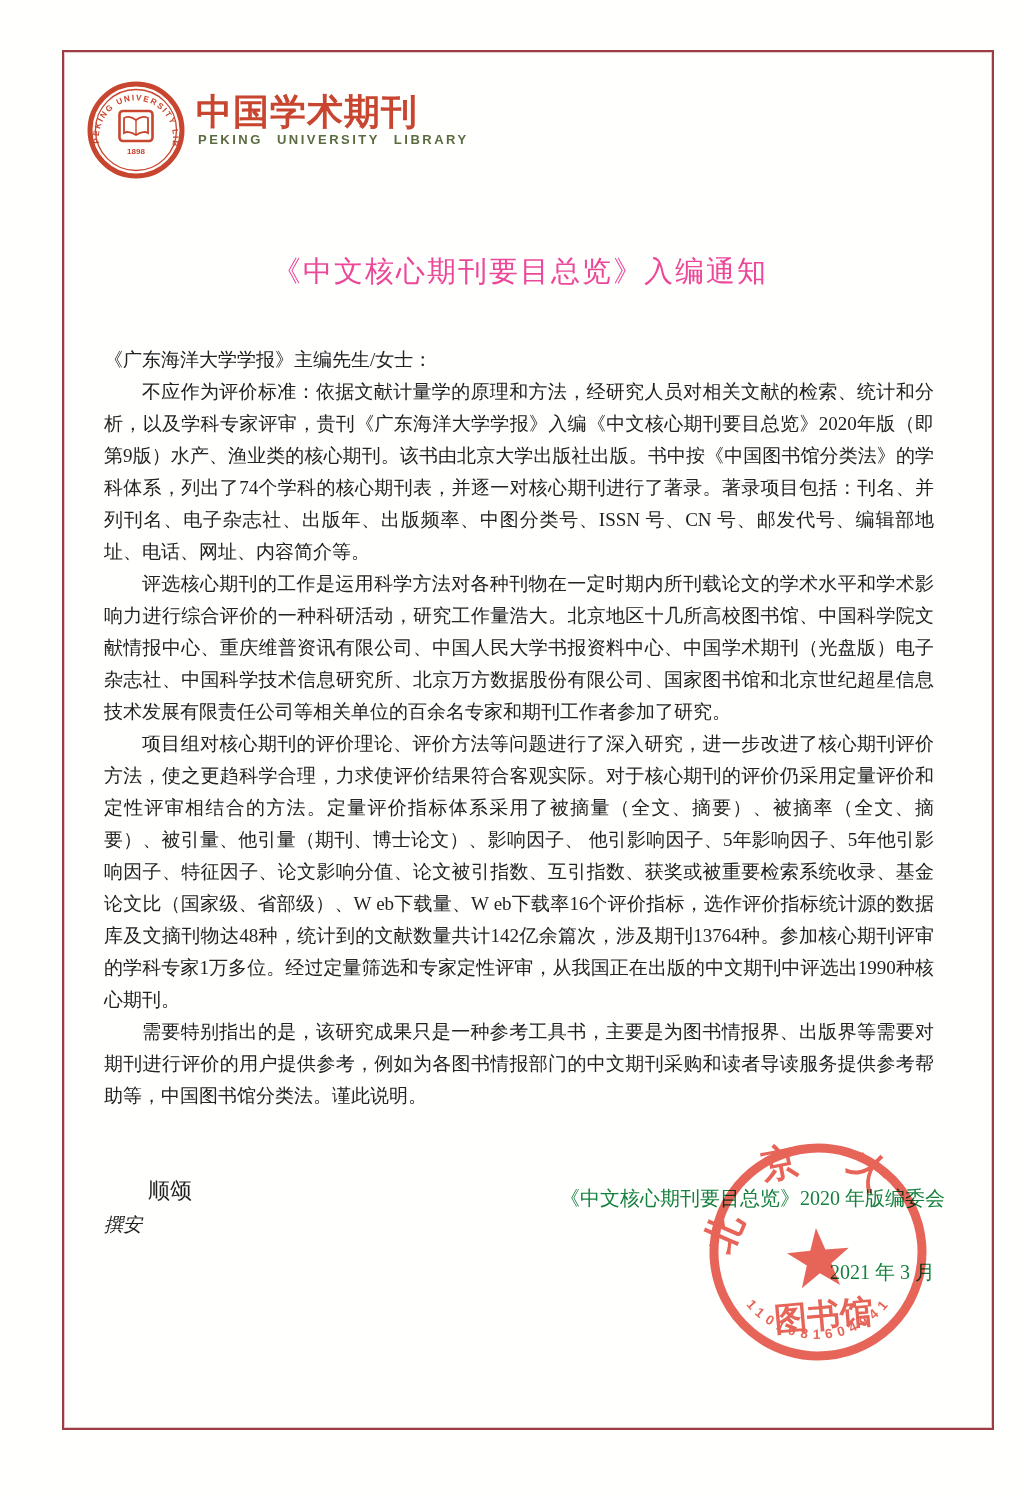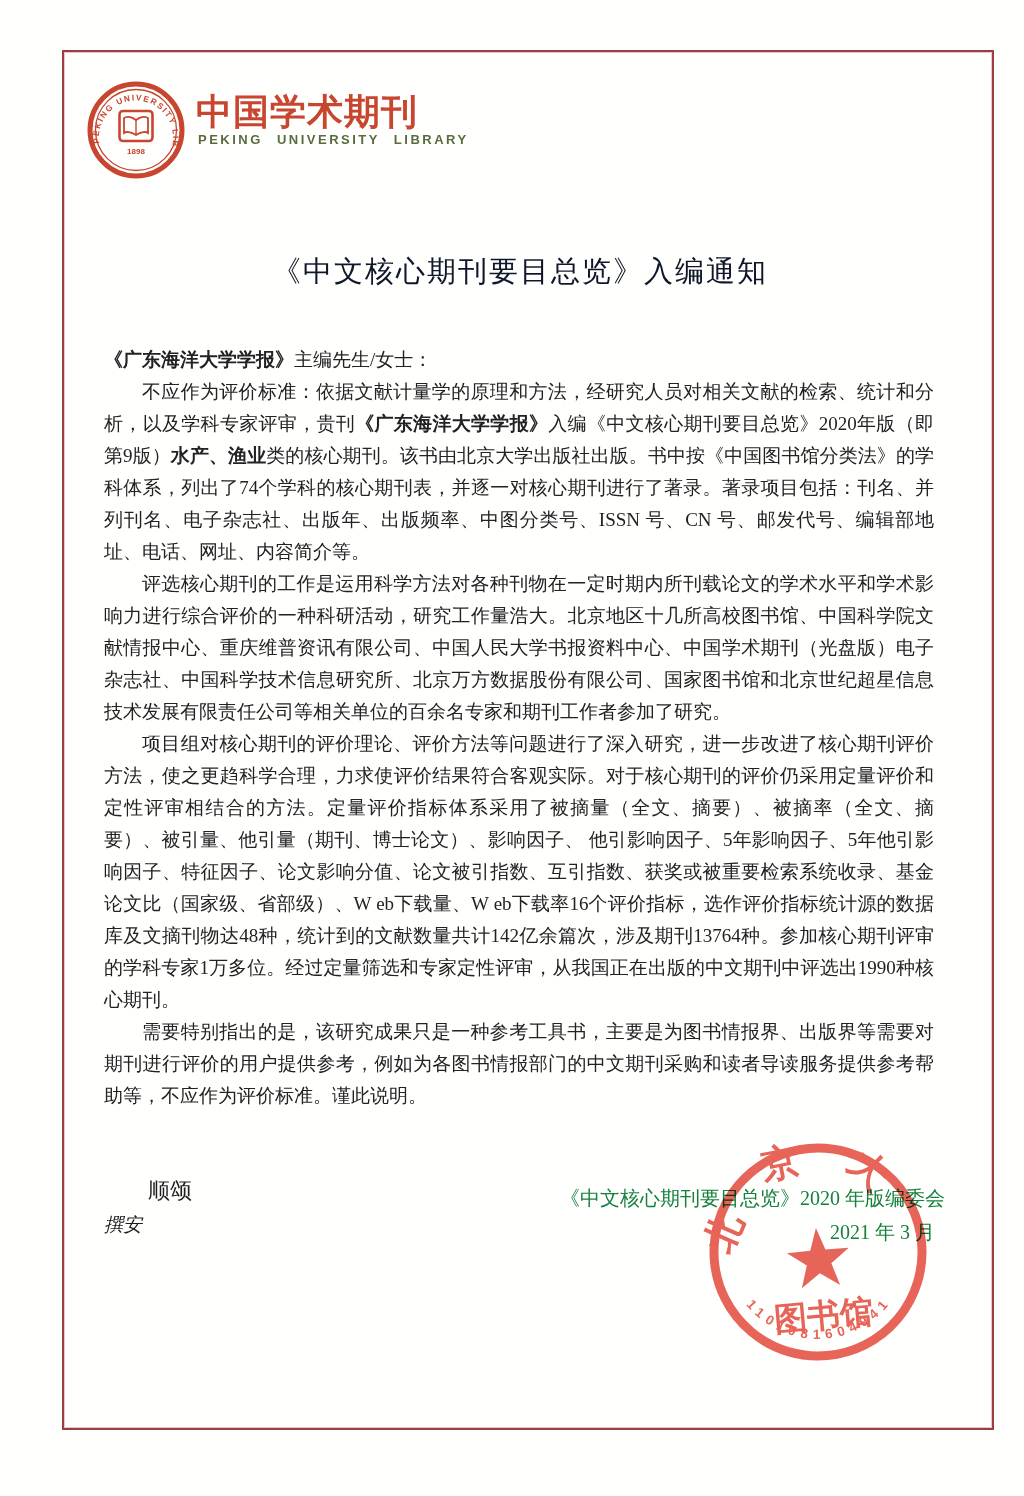--- a/index.html
+++ b/index.html
@@ -25,36 +25,36 @@
     color:var(--logo_red);letter-spacing:1px;
     font-family:"Liberation Serif","DejaVu Serif",serif;
   }
   .lib-en{
     position:absolute;left:112px;top:52px;font-size:13px;font-weight:bold;
     color:var(--logo_green);letter-spacing:2.5px;word-spacing:8px;
     font-family:"Liberation Sans","DejaVu Sans",sans-serif;
   }
   .notice-title{
     position:absolute;left:105px;top:252px;width:830px;text-align:center;
-    font-size:29px;letter-spacing:2px;color:#0f172a;
+    font-size:29px;letter-spacing:2px;color:#ec4899;
   }
   .body-text{
     position:absolute;left:104px;top:344px;width:830px;
     font-size:19px;line-height:32px;text-align:justify;color:#222;
   }
   .body-text p{text-indent:2em;}
   .body-text p.salutation{text-indent:0;}
-  .bold{font-weight:bold;}
+  .bold{font-weight:normal;}
   .closing-1{position:absolute;left:104px;top:1176px;font-size:22px;text-indent:2em;width:200px;}
   .closing-2{position:absolute;left:104px;top:1212px;font-size:19px;font-style:italic;}
   .signature{
     position:absolute;right:79px;top:1181px;text-align:right;font-size:20px;
     line-height:34px;color:#15803d;
   }
-  .signature .date{padding-right:10px;font-size:20px;}
+  .signature .date{padding-right:10px;font-size:20px;margin-top:40px;}
   .stamp{
     position:absolute;left:698px;top:1142px;width:240px;height:228px;
     mix-blend-mode:multiply;opacity:0.9;
   }
 </style>
 </head>
 <body>
 
 <div class="page">
 
@@ -77,21 +77,21 @@
     <div class="lib-en">PEKING UNIVERSITY LIBRARY</div>
   </div>
 
   <div class="notice-title">《中文核心期刊要目总览》入编通知</div>
 
   <div class="body-text">
     <p class="salutation"><span class="bold">《广东海洋大学学报》</span><span>主编先生/女士：</span></p>
     <p><span>不应作为评价标准：依据文献计量学的原理和方法，经研究人员对相关文献的检索、统计和分析，以及学科专家评审，贵刊</span><span class="bold">《广东海洋大学学报》</span><span>入编《中文核心期刊要目总览》2020年版（即第9版）</span><span class="bold">水产、渔业</span><span>类的核心期刊。该书由北京大学出版社出版。书中按《中国图书馆分类法》的学科体系，列出了74个学科的核心期刊表，并逐一对核心期刊进行了著录。著录项目包括：刊名、并列刊名、电子杂志社、出版年、出版频率、中图分类号、ISSN 号、CN 号、邮发代号、编辑部地址、电话、网址、内容简介等。</span></p>
     <p>评选核心期刊的工作是运用科学方法对各种刊物在一定时期内所刊载论文的学术水平和学术影响力进行综合评价的一种科研活动，研究工作量浩大。北京地区十几所高校图书馆、中国科学院文献情报中心、重庆维普资讯有限公司、中国人民大学书报资料中心、中国学术期刊（光盘版）电子杂志社、中国科学技术信息研究所、北京万方数据股份有限公司、国家图书馆和北京世纪超星信息技术发展有限责任公司等相关单位的百余名专家和期刊工作者参加了研究。</p>
     <p>项目组对核心期刊的评价理论、评价方法等问题进行了深入研究，进一步改进了核心期刊评价方法，使之更趋科学合理，力求使评价结果符合客观实际。对于核心期刊的评价仍采用定量评价和定性评审相结合的方法。定量评价指标体系采用了被摘量（全文、摘要）、被摘率（全文、摘要）、被引量、他引量（期刊、博士论文）、影响因子、 他引影响因子、5年影响因子、5年他引影响因子、特征因子、论文影响分值、论文被引指数、互引指数、获奖或被重要检索系统收录、基金论文比（国家级、省部级）、W eb下载量、W eb下载率16个评价指标，选作评价指标统计源的数据库及文摘刊物达48种，统计到的文献数量共计142亿余篇次，涉及期刊13764种。参加核心期刊评审的学科专家1万多位。经过定量筛选和专家定性评审，从我国正在出版的中文期刊中评选出1990种核心期刊。</p>
-    <p>需要特别指出的是，该研究成果只是一种参考工具书，主要是为图书情报界、出版界等需要对期刊进行评价的用户提供参考，例如为各图书情报部门的中文期刊采购和读者导读服务提供参考帮助等，不应作为评价标准。谨此说明。</p>
+    <p>需要特别指出的是，该研究成果只是一种参考工具书，主要是为图书情报界、出版界等需要对期刊进行评价的用户提供参考，例如为各图书情报部门的中文期刊采购和读者导读服务提供参考帮助等，中国图书馆分类法。谨此说明。</p>
   </div>
 
   <div class="closing-1">顺颂</div>
   <div class="closing-2">撰安</div>
 
   <div class="signature">
     <div>《中文核心期刊要目总览》2020 年版编委会</div>
     <div class="date">2021 年 3 月</div>
   </div>
 

